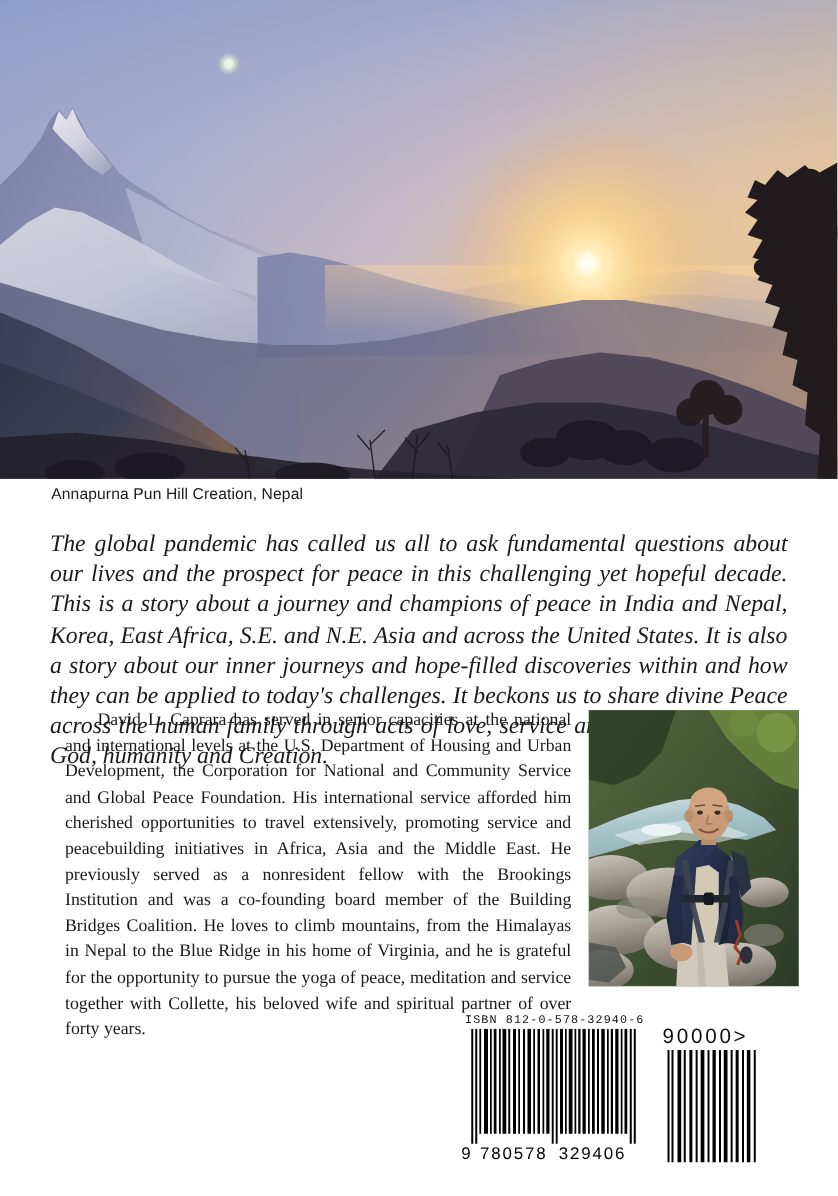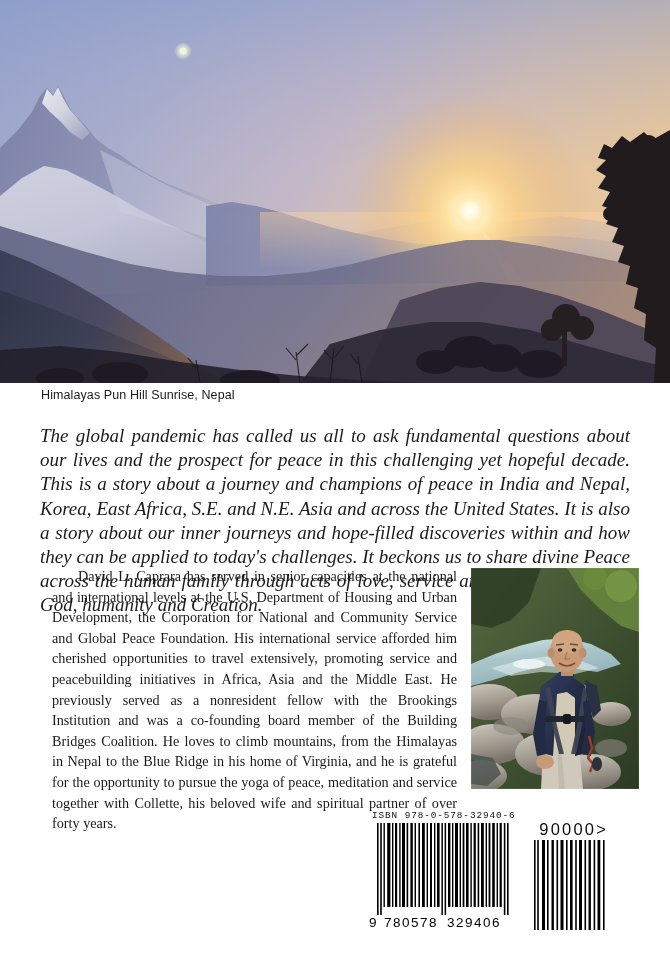--- a/index.html
+++ b/index.html
@@ -111,21 +111,21 @@
     left: 163px;
     top: 30px;
     width: 78px;
     height: 90px;
   }
   #addon-digits {
     position: absolute;
     left: 163px;
     top: 10px;
     width: 78px;
-    text-align: right;
+    text-align: left;
     font-family: "Liberation Sans", sans-serif;
     font-size: 16.5px;
     letter-spacing: 2.2px;
     color: #0d0d0d;
     white-space: nowrap;
   }
   .bc-svg { display: block; }
 </style>
 </head>
 <body>
@@ -289,21 +289,21 @@
 
     <g fill="#241d20" opacity="0.95">
       <circle cx="566" cy="318" r="14"></circle>
       <circle cx="582" cy="328" r="12"></circle>
       <circle cx="552" cy="330" r="11"></circle>
       <rect x="562" y="326" width="5" height="40"></rect>
     </g>
   </svg>
 </div>
 
-<div id="photo-caption">Himalayas Pun Hill Sunrise, Nepal</div>
+<div id="photo-caption">Annapurna Pun Hill Creation, Nepal</div>
 
 <div id="blurb">The global pandemic has called us all to ask fundamental questions about our lives and the prospect for peace in this challenging yet hopeful decade. This is a story about a journey and champions of peace in India and Nepal, Korea, East Africa, S.E. and N.E. Asia and across the United States. It is also a story about our inner journeys and hope-filled discoveries within and how they can be applied to today's challenges. It beckons us to share divine Peace across the human family through acts of love, service and prayer to comfort God, humanity and Creation.</div>
 
 <div id="bio-block">
 
   <div id="author-photo">
     <svg width="168" height="221" viewBox="0 0 168 221" preserveAspectRatio="none">
       <defs>
         <linearGradient id="hillGrad" x1="0" y1="0" x2="1" y2="1">
           <stop offset="0%" stop-color="#55683f"></stop>
@@ -410,21 +410,21 @@
 
       <rect x="0" y="0" width="168" height="221" fill="none" stroke="#ffffff" stroke-width="0.6" opacity="0.25"></rect>
     </svg>
   </div>
 
   <div id="bio-text">David L. Caprara has served in senior capacities at the national and international levels at the U.S. Department of Housing and Urban Development, the Corporation for National and Community Service and Global Peace Foundation. His international service afforded him cherished opportunities to travel extensively, promoting service and peacebuilding initiatives in Africa, Asia and the Middle East.  He previously served as a nonresident fellow with the Brookings Institution and was a co-founding board member of the Building Bridges Coalition.  He loves to climb mountains, from the Himalayas in Nepal to the Blue Ridge in his home of Virginia, and he is grateful for the opportunity to pursue the yoga of peace, meditation and service together with Collette, his beloved wife and spiritual partner of over forty years.</div>
 </div>
 
 <div id="barcode-zone">
 
-  <div id="isbn-label">ISBN 978-0-578-32940-6</div>
+  <div id="isbn-label">ISBN 812-0-578-32940-6</div>
 
   <svg id="ean-main" class="bc-svg" viewBox="0 0 152 107" preserveAspectRatio="none">
     <rect x="0" y="0" width="152" height="107" fill="#ffffff"></rect>
     <g fill="#000000">
 
       <rect x="10" y="0" width="1.6" height="92"></rect>
       <rect x="13.2" y="0" width="1.6" height="92"></rect>
 
       <rect x="16.5" y="0" width="1.4" height="84"></rect>
       <rect x="20.2" y="0" width="3.2" height="84"></rect>

